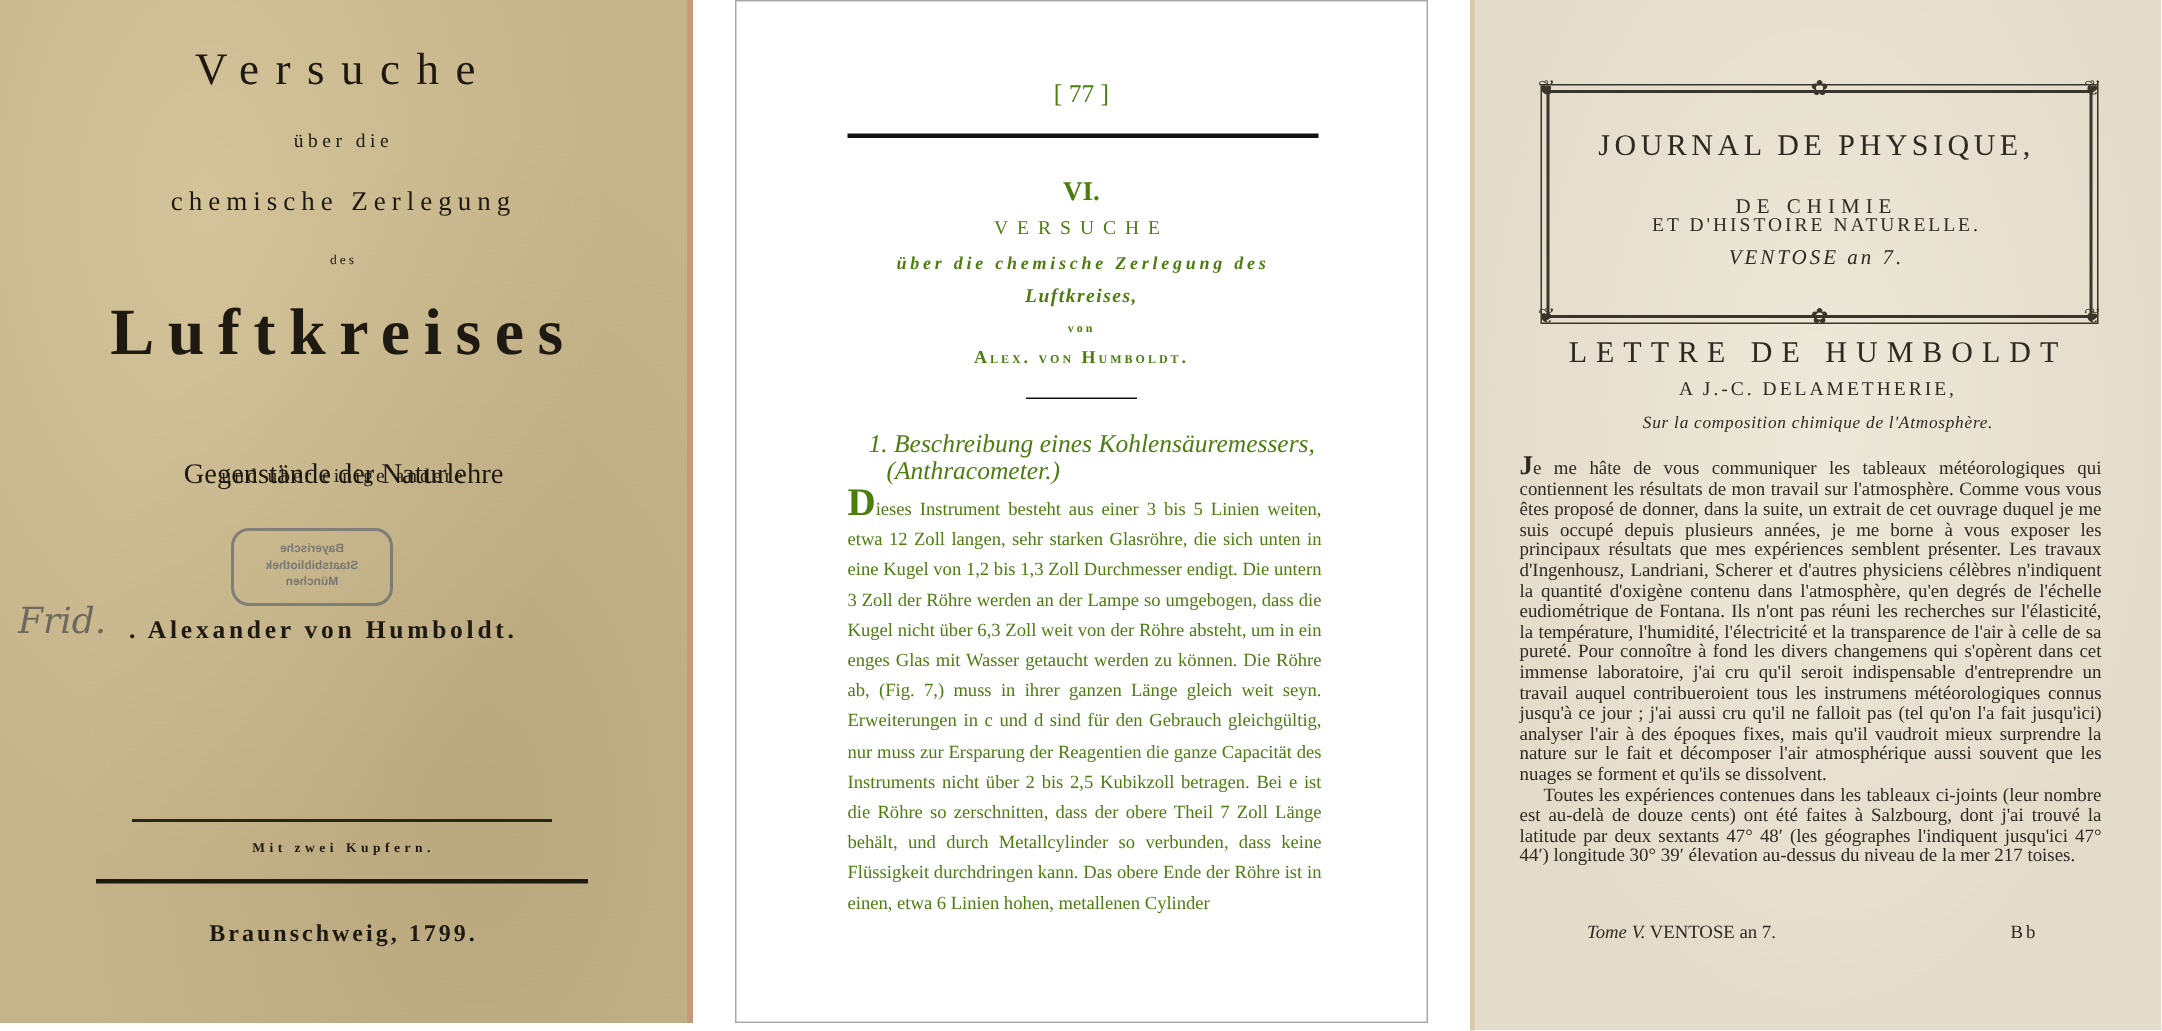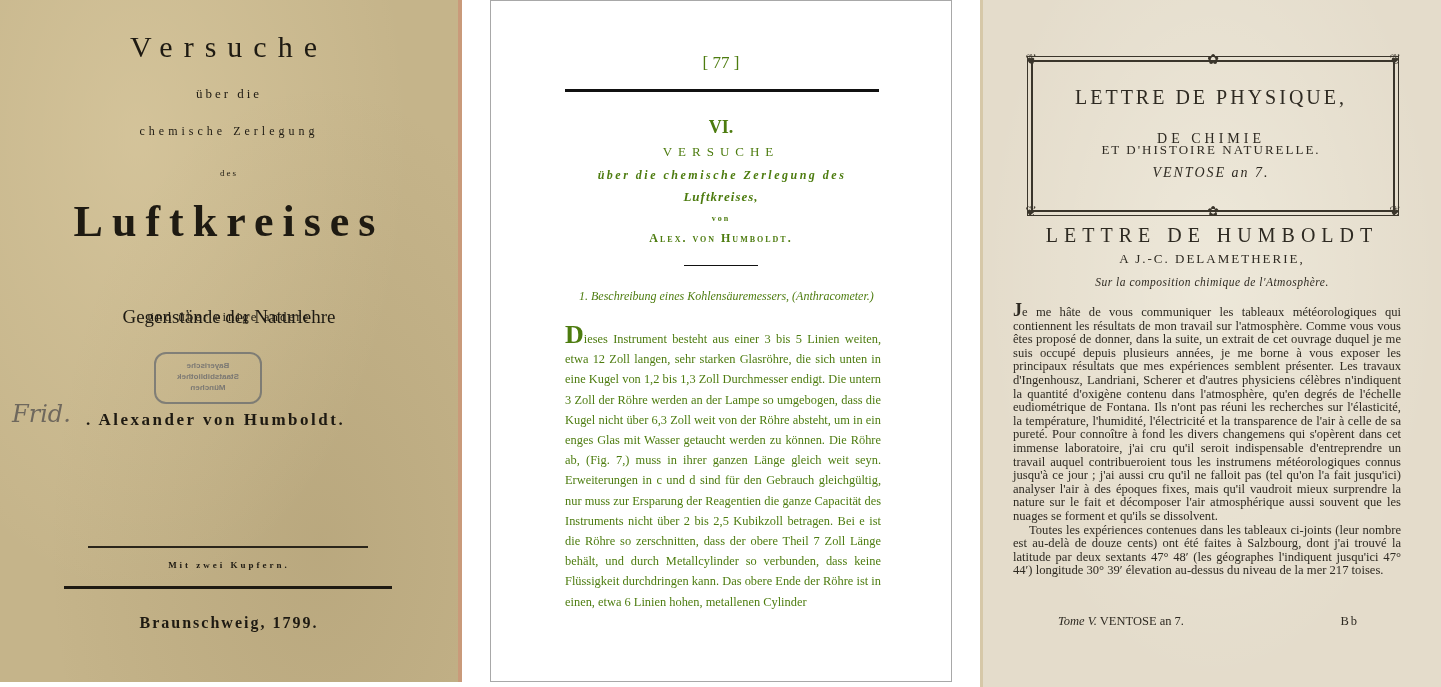--- a/index.html
+++ b/index.html
@@ -16,21 +16,21 @@
     background:
       radial-gradient(ellipse at 30% 20%, rgba(255,240,200,0.25), transparent 60%),
       radial-gradient(ellipse at 70% 80%, rgba(120,100,60,0.15), transparent 60%),
       #c5b48a;
     color:#1e1a12;
     text-align:center;
     border-right:4px solid #c99a7a;
   }
   #left .l-versuche { position:absolute; top:30px; left:0; right:0; font-size:30px; letter-spacing:11px; }
   #left .l-uber { position:absolute; top:86px; left:0; right:0; font-size:13px; letter-spacing:3px; }
-  #left .l-chem { position:absolute; top:124px; left:0; right:0; font-size:12px; letter-spacing:4px; }
+  #left .l-chem { position:absolute; top:124px; left:0; right:0; font-size:18px; letter-spacing:4px; }
   #left .l-des { position:absolute; top:168px; left:0; right:0; font-size:9px; letter-spacing:2px; }
   #left .l-luft { position:absolute; top:196px; left:0; right:0; font-size:44px; letter-spacing:9px; font-weight:bold; }
   #left .l-und { position:absolute; top:266px; left:0; right:0; font-size:13px; letter-spacing:2px;margin-top:43px; }
   #left .l-gegen { position:absolute; top:306px; left:0; right:0; font-size:19px; }
   #left .stamp {
     position:absolute; left:154px; top:352px; width:108px; height:52px;
     border:2px solid rgba(70,80,100,0.55); border-radius:12px;
     color:rgba(60,70,95,0.55); font-family:"Liberation Sans", sans-serif; font-size:8px;
     font-weight:bold; line-height:11px; padding-top:6px; box-sizing:border-box;
     transform:scaleX(-1);
@@ -54,21 +54,21 @@
   }
   #middle .m-page { position:absolute; top:52px; left:0; right:0; text-align:center; font-size:17px; }
   #middle .m-rule { position:absolute; top:88px; left:74px; width:314px; height:3px; background:#111; }
   #middle .m-vi { position:absolute; top:116px; left:0; right:0; text-align:center; font-size:18px; font-weight:bold; }
   #middle .m-vers { position:absolute; top:143px; left:0; right:0; text-align:center; font-size:13px; letter-spacing:6px; }
   #middle .m-uber { position:absolute; top:167px; left:74px; width:314px; text-align:center; font-size:12px; font-style:italic; font-weight:bold; letter-spacing:2.5px; }
   #middle .m-luft { position:absolute; top:188px; left:0; right:0; text-align:center; font-size:13px; font-style:italic; font-weight:bold; letter-spacing:1px; }
   #middle .m-von { position:absolute; top:213px; left:0; right:0; text-align:center; font-size:8px; font-weight:bold; letter-spacing:2px; }
   #middle .m-alex { position:absolute; top:230px; left:0; right:0; text-align:center; font-size:12px; font-variant:small-caps; letter-spacing:2px; font-weight:bold; }
   #middle .m-short { position:absolute; top:264px; left:193px; width:74px; height:1px; background:#111; }
-  #middle .m-sec { position:absolute; top:286px; left:88px; width:300px; font-size:12px; font-style:italic; line-height:18px; text-indent:-12px; padding-left:12px; }
+  #middle .m-sec { position:absolute; top:286px; left:88px; width:300px; font-size:17px; font-style:italic; line-height:18px; text-indent:-12px; padding-left:12px; }
   #middle .m-body { position:absolute; top:325px; left:74px; width:316px; font-size:12.4px; line-height:20.2px; text-align:justify; }
   #middle .m-body .dropcap { font-size:26px; font-weight:bold; line-height:18px; }
 
   
   #right {
     left:980px; width:461px; height:687px;
     background:
       radial-gradient(ellipse at 50% 40%, rgba(255,255,245,0.35), transparent 70%),
       #e4dccb;
     color:#2e2a22;
@@ -136,21 +136,21 @@
 
 <div class="panel" id="right">
   <div class="frame">
     <span class="corner" style="left:-9px;top:-9px;">❦</span>
     <span class="corner" style="right:-9px;top:-9px;">❦</span>
     <span class="corner" style="left:-9px;bottom:-9px;">❦</span>
     <span class="corner" style="right:-9px;bottom:-9px;">❦</span>
     <span class="corner" style="left:173px;top:-9px;">✿</span>
     <span class="corner" style="left:173px;bottom:-9px;">✿</span>
   </div>
-  <div class="r-journal">LETTRE DE PHYSIQUE,</div>
+  <div class="r-journal">JOURNAL DE PHYSIQUE,</div>
   <div class="r-chimie">DE CHIMIE</div>
   <div class="r-hist">ET D'HISTOIRE NATURELLE.</div>
   <div class="r-vent">VENTOSE an 7.</div>
   <div class="r-lettre">LETTRE DE HUMBOLDT</div>
   <div class="r-a">A J.-C. DELAMETHERIE,</div>
   <div class="r-sur">Sur la composition chimique de l'Atmosphère.</div>
   <div class="r-body">
     <p><span class="dropcap">J</span><span>e me hâte de vous communiquer les tableaux météorologiques qui contiennent les résultats de mon travail sur l'atmosphère. Comme vous vous êtes proposé de donner, dans la suite, un extrait de cet ouvrage duquel je me suis occupé depuis plusieurs années, je me borne à vous exposer les principaux résultats que mes expériences semblent présenter. Les travaux d'Ingenhousz, Landriani, Scherer et d'autres physiciens célèbres n'indiquent la quantité d'oxigène contenu dans l'atmosphère, qu'en degrés de l'échelle eudiométrique de Fontana. Ils n'ont pas réuni les recherches sur l'élasticité, la température, l'humidité, l'électricité et la transparence de l'air à celle de sa pureté. Pour connoître à fond les divers changemens qui s'opèrent dans cet immense laboratoire, j'ai cru qu'il seroit indispensable d'entreprendre un travail auquel contribueroient tous les instrumens météorologiques connus jusqu'à ce jour ; j'ai aussi cru qu'il ne falloit pas (tel qu'on l'a fait jusqu'ici) analyser l'air à des époques fixes, mais qu'il vaudroit mieux surprendre la nature sur le fait et décomposer l'air atmosphérique aussi souvent que les nuages se forment et qu'ils se dissolvent.</span></p>
     <p>Toutes les expériences contenues dans les tableaux ci-joints (leur nombre est au-delà de douze cents) ont été faites à Salzbourg, dont j'ai trouvé la latitude par deux sextants 47° 48′ (les géographes l'indiquent jusqu'ici 47° 44′) longitude 30° 39′ élevation au-dessus du niveau de la mer 217 toises.</p>
   </div>

